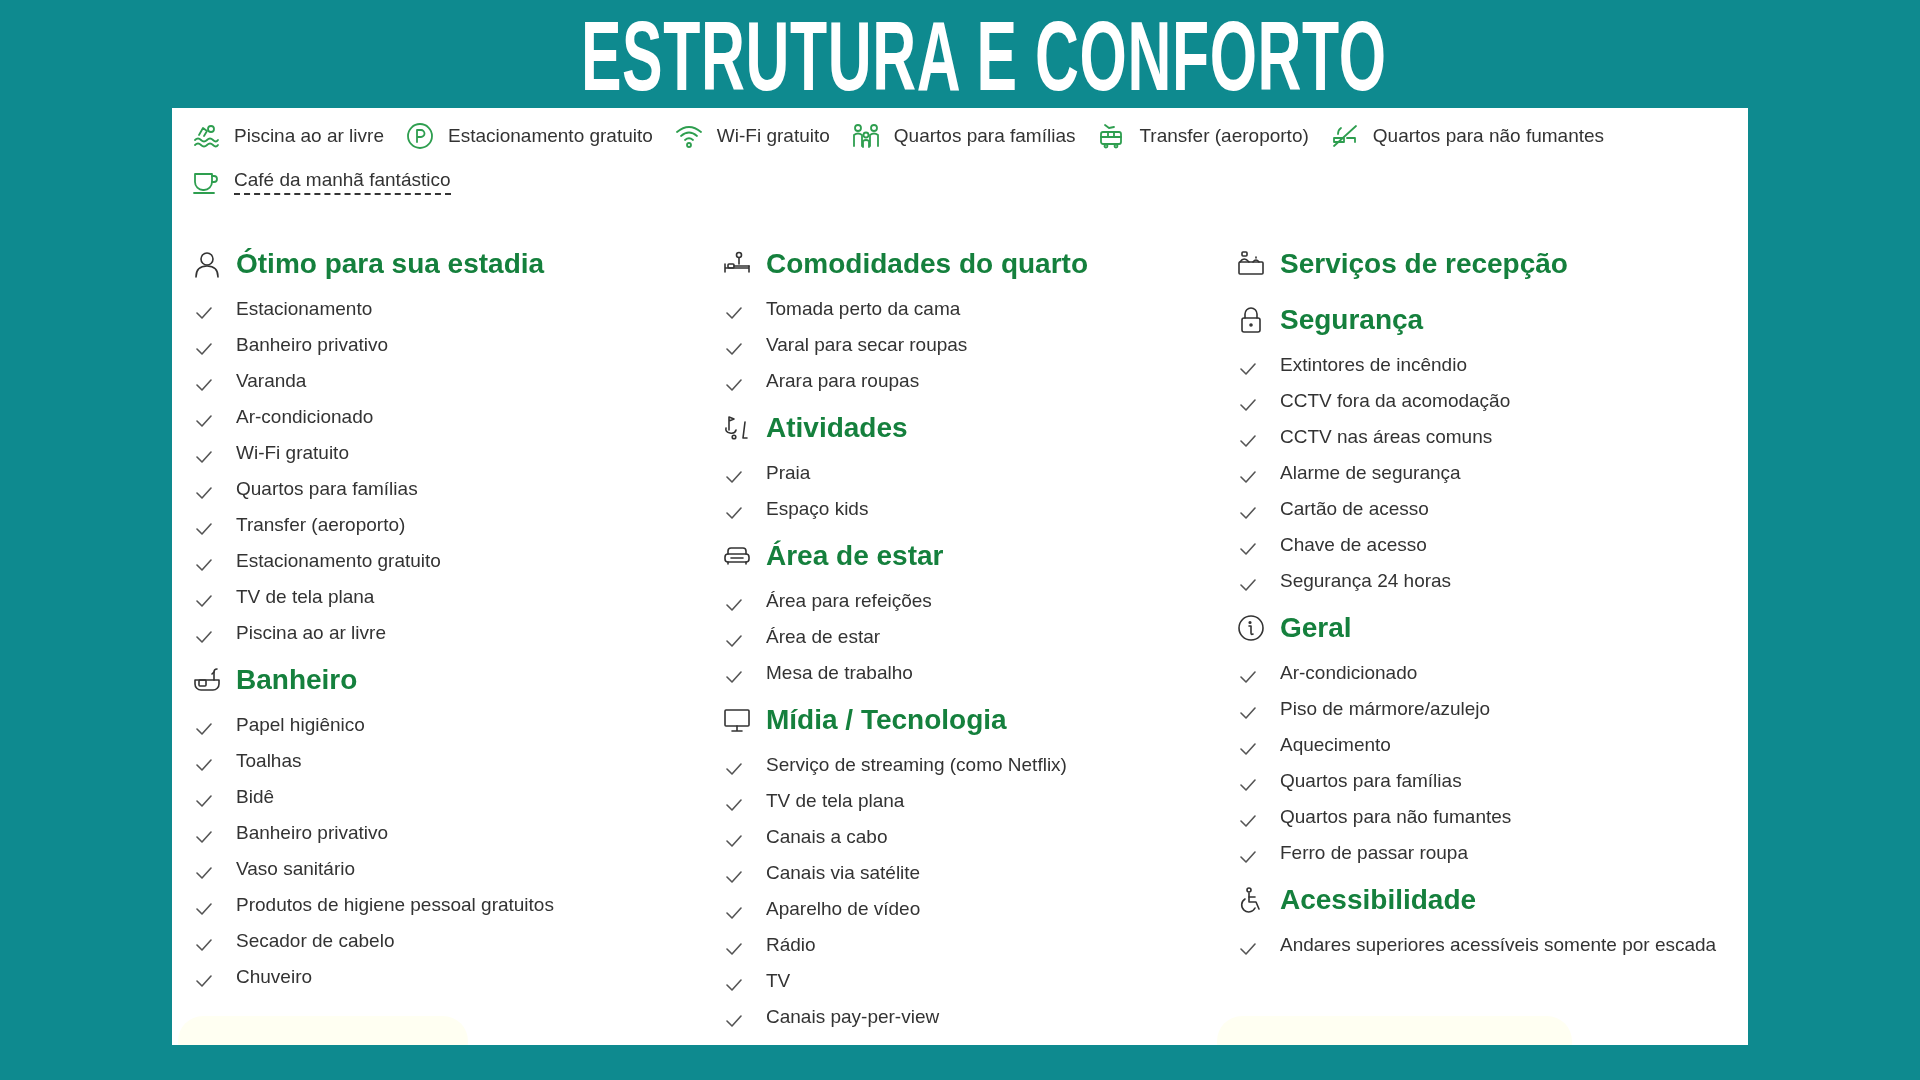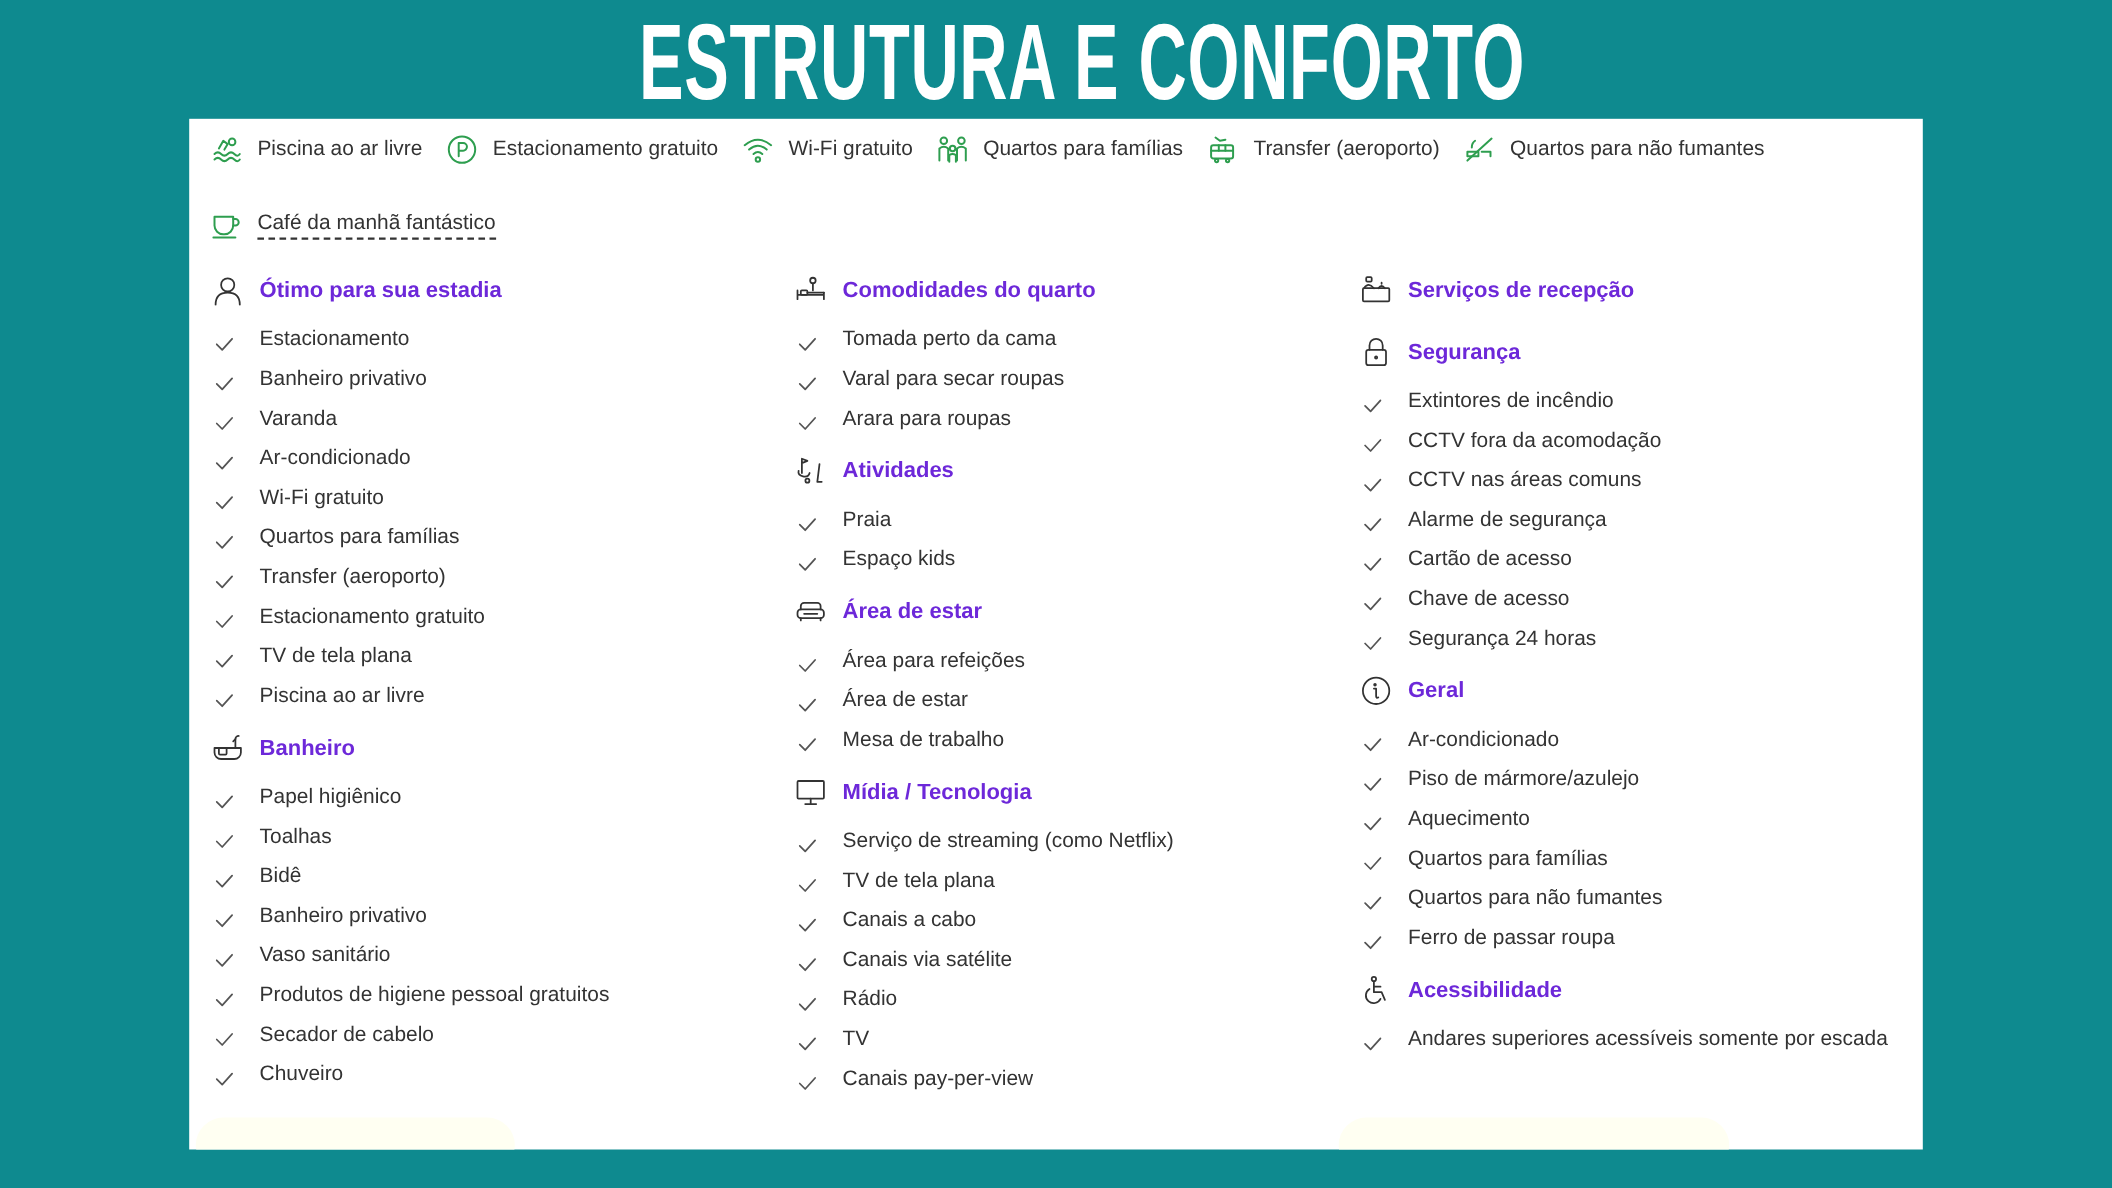--- a/index.html
+++ b/index.html
@@ -35,26 +35,26 @@
   .top-row {
     position:absolute; left:20px; top:10px; height:36px;
     display:flex; align-items:center; gap:0;
   }
   .hl {
     display:flex; align-items:center; margin-right:22px;
     font-size:19px; color:#333; white-space:nowrap;
   }
   .hl .ic { width:28px; height:28px; margin-right:14px; display:inline-flex; align-items:center; justify-content:center; }
   .hl svg { stroke:#2e9e4f; fill:none; stroke-width:1.8; stroke-linecap:round; stroke-linejoin:round; }
-  .second-row { position:absolute; left:20px; top:79px; height:36px; display:flex; align-items:center; }
+  .second-row { position:absolute; left:20px; top:56px; height:36px; display:flex; align-items:center; }
   .dashed { border-bottom:2px dashed #333; padding-bottom:2px; }
   .col { position:absolute; top:136px; width:510px; }
   .sec-head {
     display:flex; align-items:center; height:40px;
-    font-size:20px; font-weight:bold; color:#6d28d9; white-space:nowrap;
+    font-size:28px; font-weight:bold; color:#15803d; white-space:nowrap;
   }
   .sec-head .ic { width:30px; height:30px; margin-right:14px; display:inline-flex; align-items:center; justify-content:center; }
   .sec-head svg { stroke:#333; fill:none; stroke-width:1.6; stroke-linecap:round; stroke-linejoin:round; }
   .item {
     display:flex; align-items:flex-end; height:36px;
     font-size:19px; color:#333; white-space:nowrap;
   }
   .item .chk { width:30px; margin-right:14px; display:inline-flex; align-items:center; justify-content:flex-start; padding-left:4px; box-sizing:border-box; }
   .item .chk svg { stroke:#555; fill:none; stroke-width:1.6; stroke-linecap:round; stroke-linejoin:round; }
   .sec { margin-bottom:16px; }
@@ -475,20 +475,28 @@
             </svg>
           </span>
           <span>Canais via satélite</span>
         </div>
       <div class="item">
           <span class="chk">
             <svg width="16" height="14" viewBox="0 0 16 14">
               <path d="M1 7 L6 12 L15 2"></path>
             </svg>
           </span>
+          <span>Aparelho de vídeo</span>
+        </div>
+      <div class="item">
+          <span class="chk">
+            <svg width="16" height="14" viewBox="0 0 16 14">
+              <path d="M1 7 L6 12 L15 2"></path>
+            </svg>
+          </span>
           <span>Rádio</span>
         </div>
       <div class="item">
           <span class="chk">
             <svg width="16" height="14" viewBox="0 0 16 14">
               <path d="M1 7 L6 12 L15 2"></path>
             </svg>
           </span>
           <span>TV</span>
         </div>

